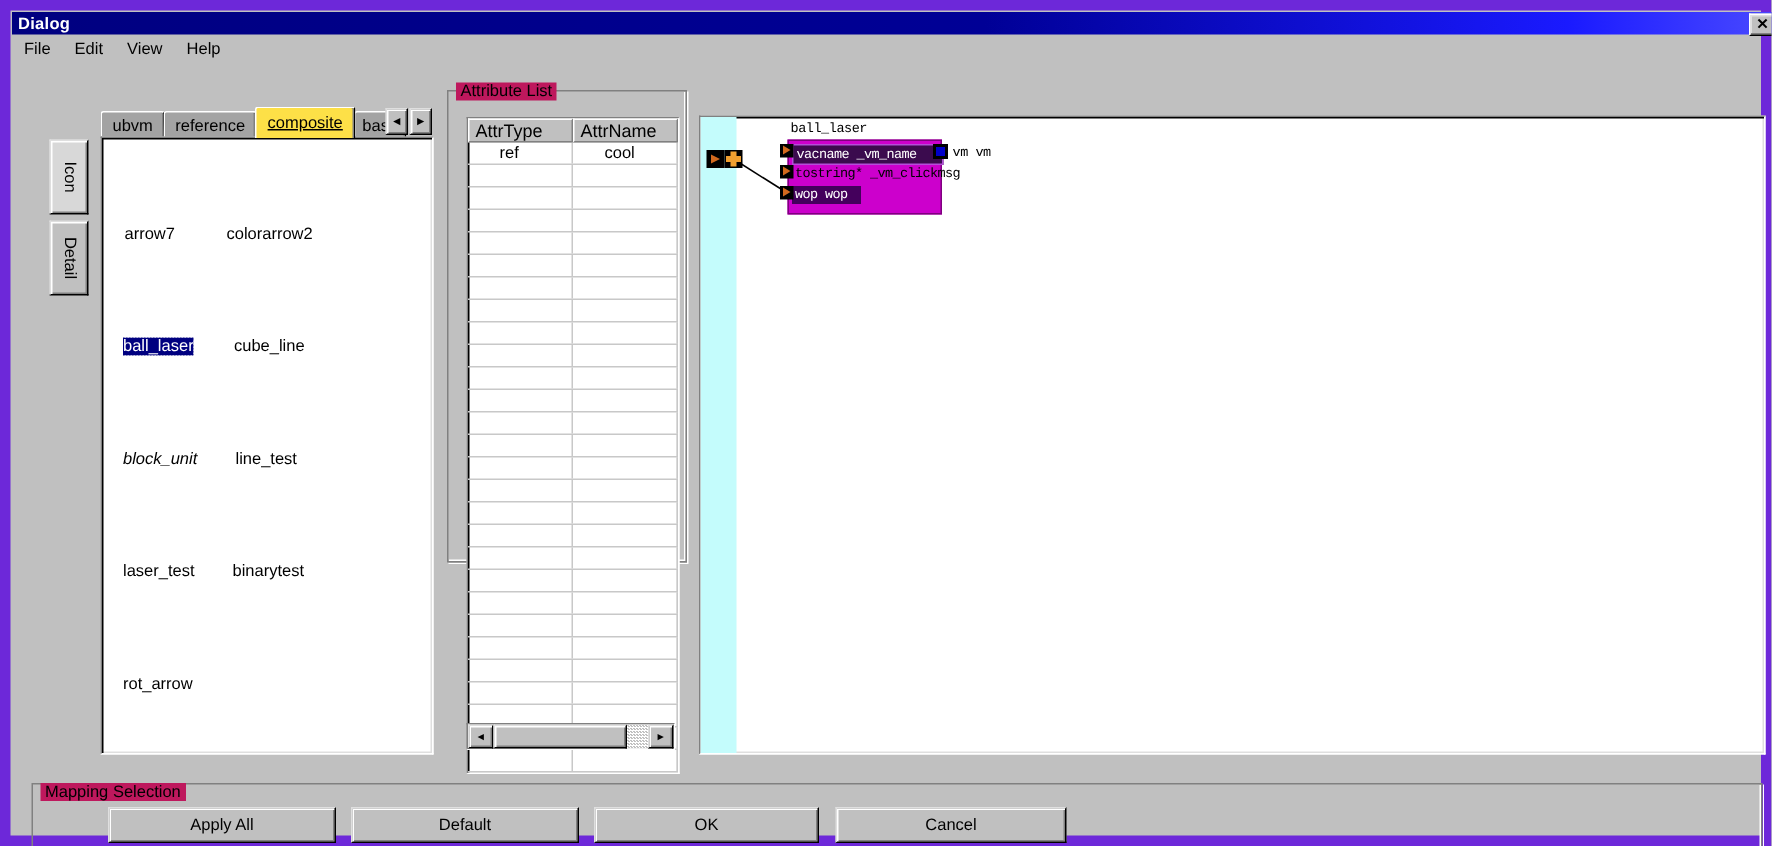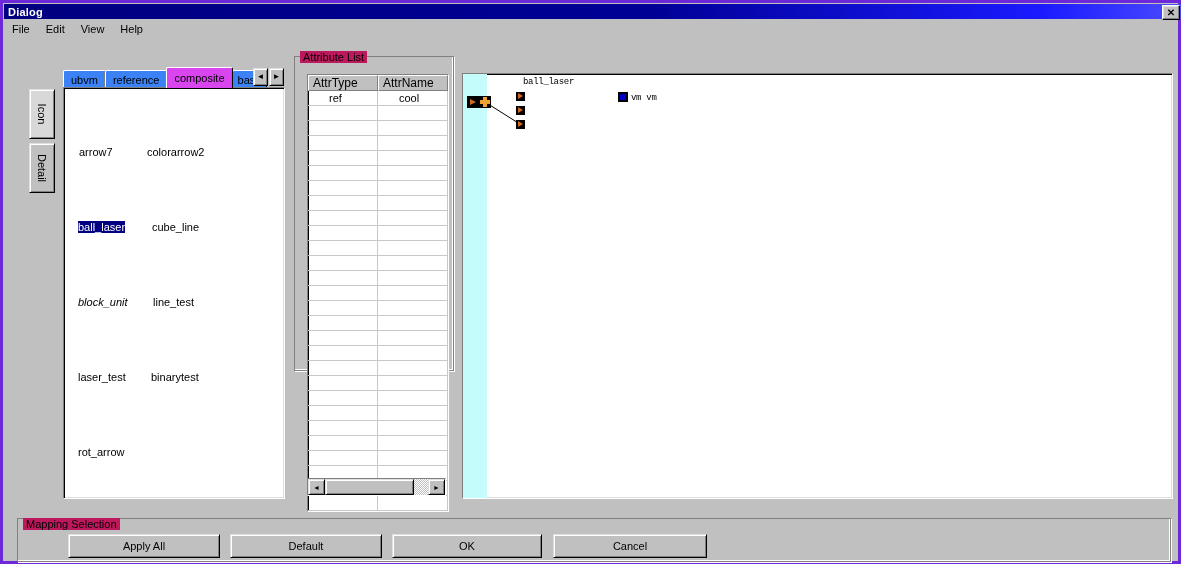--- a/index.html
+++ b/index.html
@@ -4,21 +4,21 @@
 <style>
   html,body{margin:0;padding:0;}
   body{
     width:1181px;height:564px;overflow:hidden;
     background:#c0c0c0;
     font-family:"Liberation Sans", sans-serif;
     font-size:11px;color:#000;
     -webkit-font-smoothing:none;
   }
   .app{position:relative;width:1181px;height:564px;box-sizing:border-box;
-       border:3px solid #6d28d9;background:#c0c0c0;}
+       border:7px solid #6d28d9;background:#c0c0c0;}
 
   
   .titlebar{position:absolute;left:1px;top:1px;width:1179px;height:15px;
      background:linear-gradient(to right,#000080 0%,#000096 55%,#1a1aff 88%,#4b4bff 100%);
      display:flex;align-items:center;}
   .titlebar .title{color:#fff;font-size:11px;font-weight:bold;padding-left:4px;letter-spacing:.2px;}
   .titlebar .closebtn{position:absolute;right:3px;top:1px;width:16px;height:13px;
      background:#c0c0c0;border:1px solid #fff;border-right-color:#000;border-bottom-color:#000;
      box-shadow:inset -1px -1px 0 #808080, inset 1px 1px 0 #dfdfdf;
      display:flex;align-items:center;justify-content:center;
@@ -32,27 +32,27 @@
   .vtabs{position:absolute;left:26px;top:86px;width:26px;}
   .vtab{width:24px;height:48px;margin-bottom:4px;background:#c0c0c0;
         border:1px solid #dfdfdf;border-right-color:#000;border-bottom-color:#000;
         box-shadow:inset 1px 1px 0 #fff, inset -1px -1px 0 #808080;
         display:flex;align-items:center;justify-content:center;cursor:pointer;}
   .vtab span{transform:rotate(90deg);white-space:nowrap;font-size:11px;}
   .vtab.sel{background:#d8d8d8;}
 
   
   .tabstrip{position:absolute;left:60px;top:65px;width:220px;height:20px;display:flex;align-items:flex-end;}
-  .tab{height:17px;padding:0 7px;margin-right:-1px;background:#3b82f6;
+  .tab{height:17px;padding:0 7px;margin-right:-1px;background:#a3a3a3;
        border:1px solid #fff;border-bottom:none;border-right-color:#000;
        box-shadow:inset -1px 0 0 #808080;
        display:flex;align-items:center;font-size:11px;cursor:pointer;
        border-radius:2px 2px 0 0;}
-  .tab.sel{height:20px;background:#d946ef;font-weight:normal;z-index:3;
-           box-shadow:inset -1px 0 0 #808080;}
+  .tab.sel{height:20px;background:#fde047;font-weight:normal;z-index:3;
+           box-shadow:inset -1px 0 0 #808080;text-decoration:underline;}
   .tab.clipped{width:28px;padding:0 0 0 5px;overflow:hidden;}
   .tabscroll{position:absolute;left:249px;top:65px;display:flex;}
   .tabscroll .ar{width:13px;height:16px;background:#c0c0c0;
        border:1px solid #dfdfdf;border-right-color:#000;border-bottom-color:#000;
        box-shadow:inset 1px 1px 0 #fff, inset -1px -1px 0 #808080;
        display:flex;align-items:center;justify-content:center;margin-left:1px;cursor:pointer;}
   .tabscroll .ar i{font-style:normal;font-size:8px;line-height:1;}
 
   .iconpane{position:absolute;left:60px;top:84px;width:220px;height:410px;background:#fff;
      border:1px solid #808080;border-right-color:#fff;border-bottom-color:#fff;
@@ -315,20 +315,25 @@
 
     <div class="tool" style="left:4px;top:22px;">
       <div style="position:absolute;left:3px;top:3px;width:0;height:0;border-top:3px solid transparent;border-bottom:3px solid transparent;border-left:6px solid #d2691e;"></div>
     </div>
     <div class="tool" style="left:16px;top:22px;">
       <div style="position:absolute;left:4px;top:1px;width:4px;height:10px;background:#f0a030;"></div>
       <div style="position:absolute;left:1px;top:4px;width:10px;height:4px;background:#f0a030;"></div>
     </div>
 
     <div class="nodetitle">ball_laser</div>
+    <div class="node">
+      <div class="nrow r1">vacname  _vm_name</div>
+      <div class="nrow r2">tostring*  _vm_clickmsg</div>
+      <div class="nrow r3">wop wop</div>
+    </div>
     <div class="port" style="left:53px;top:18px;">
         <div class="tri"></div>
       </div>
     <div class="port" style="left:53px;top:32px;">
         <div class="tri"></div>
       </div>
     <div class="port" style="left:53px;top:46px;">
         <div class="tri"></div>
       </div>
     <div class="outport" style="left:155px;top:18px;">

